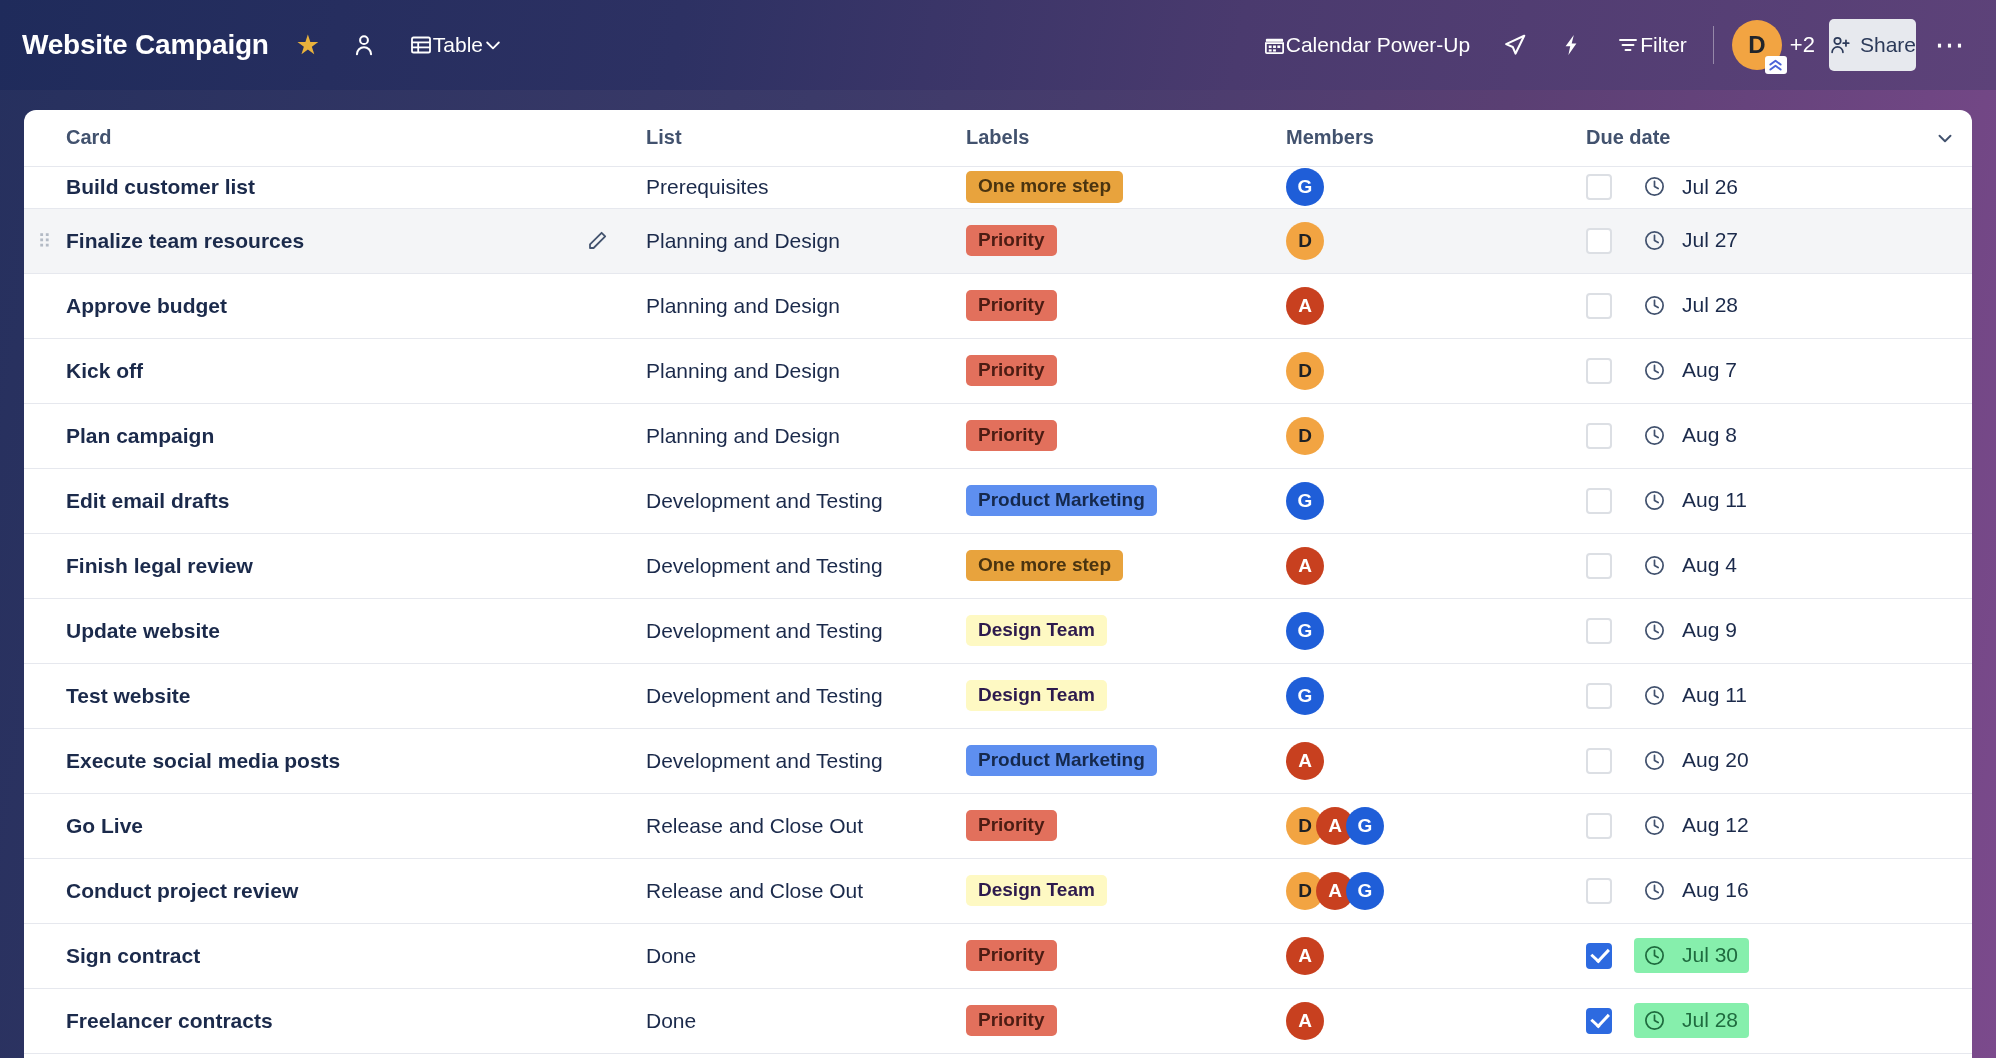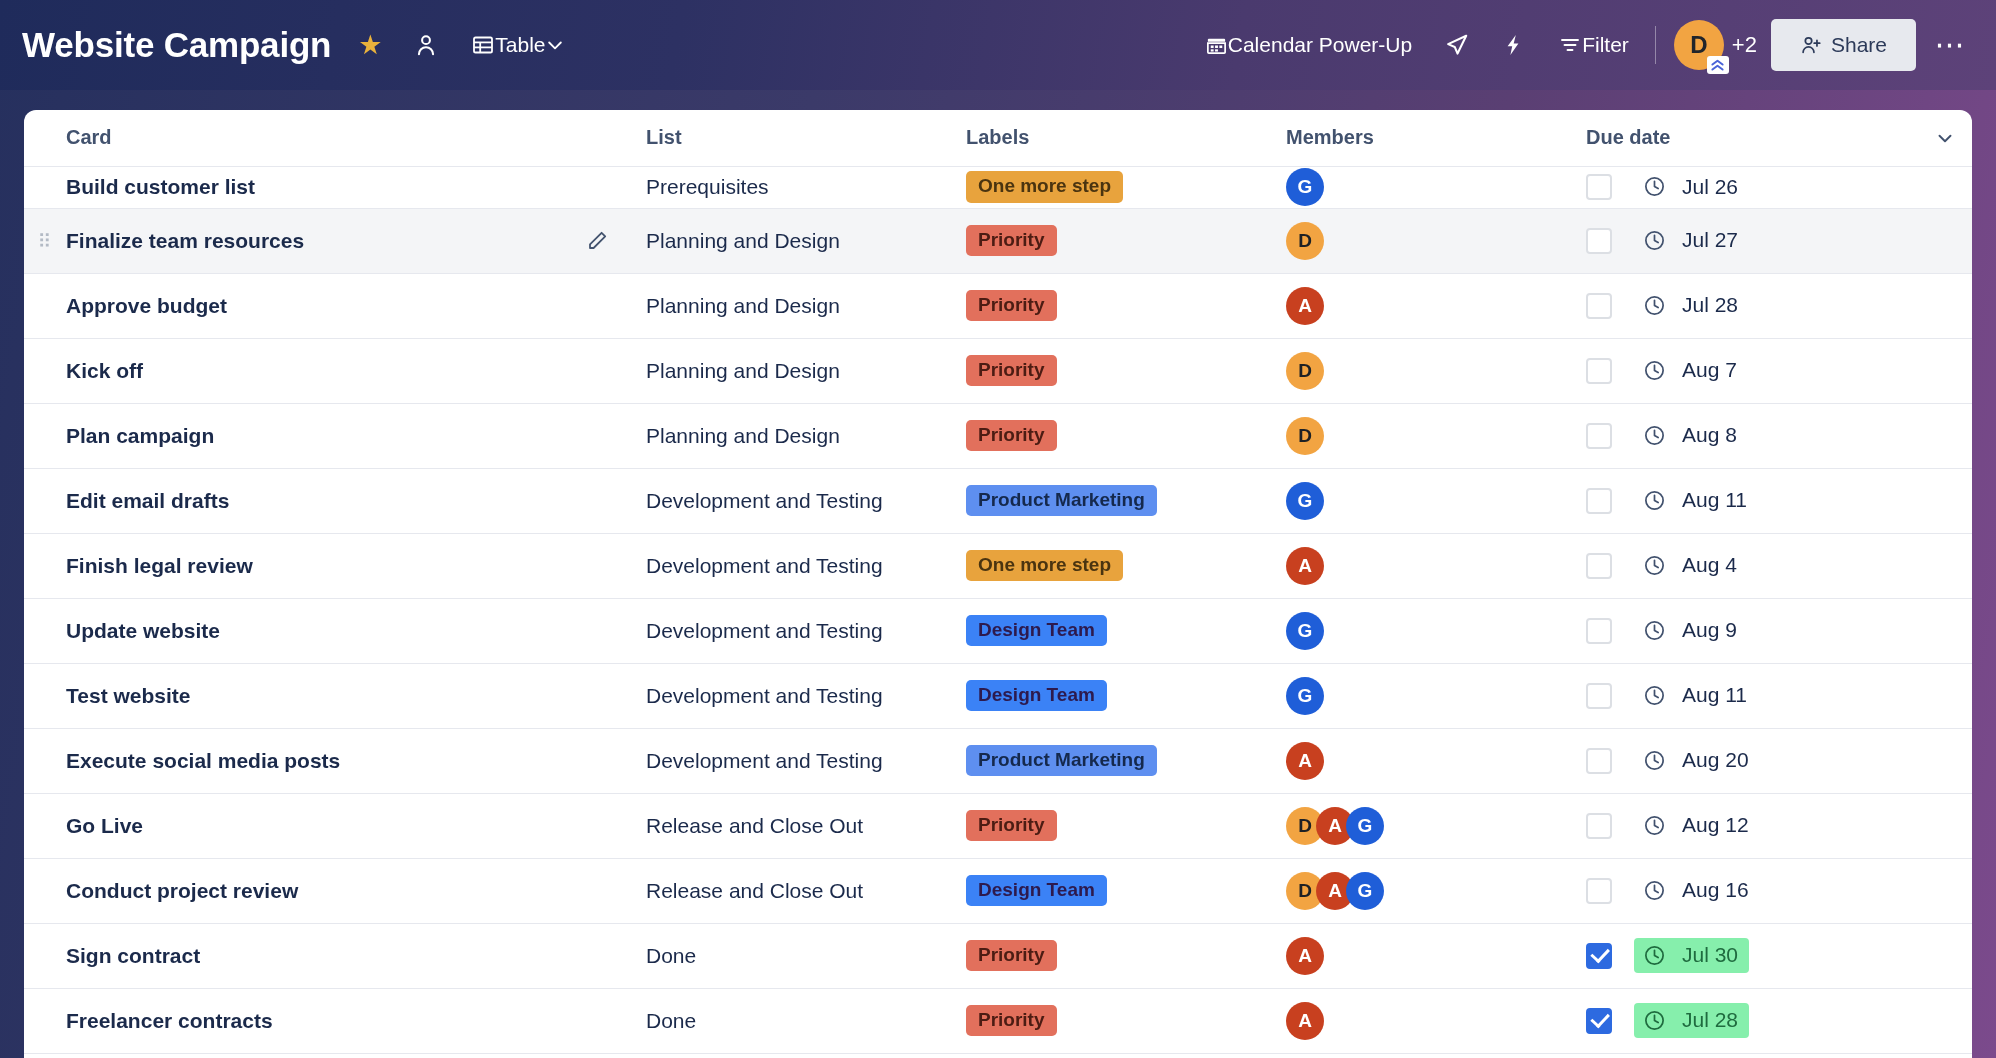--- a/index.html
+++ b/index.html
@@ -21,21 +21,21 @@
     display: flex;
     align-items: center;
     padding: 0 24px 0 16px;
     background: linear-gradient(100deg, #1f2b5b 0%, #2d3163 34%, #4a3a6e 62%, #5d4279 100%);
     color: #ffffff;
     position: relative;
     z-index: 5;
   }
 
   .board-title {
-    font-size: 35px;
+    font-size: 28px;
     font-weight: bold;
     letter-spacing: -0.2px;
     white-space: nowrap;
     padding: 4px 6px;
     border-radius: 4px;
   }
 
   .bar-icon-btn {
     width: 46px;
     height: 46px;
@@ -102,21 +102,21 @@
     line-height: 1;
     font-weight: bold;
   }
   .plus-count { font-size: 22px; color: #ffffff; }
 
   .share-btn {
     display: flex;
     align-items: center;
     gap: 9px;
     height: 52px;
-    padding: 0 29px;
+    padding: 0 0;
     margin-left: 14px;
     border-radius: 5px;
     background: #e7e9ee;
     color: #2c3a59;
     font-size: 21px;
     cursor: pointer;
   }
 
   .dots-btn {
     margin-left: 12px;
@@ -217,21 +217,21 @@
     padding: 5px 12px 6px 12px;
     font-size: 19px;
     font-weight: 600;
     line-height: 1.1;
     white-space: nowrap;
     cursor: pointer;
   }
   .lbl-orange { background: #e8a33d; color: #4a3410; }
   .lbl-red    { background: #e2705c; color: #4c1c13; }
   .lbl-blue   { background: #5e8ff0; color: #15294d; }
-  .lbl-purple { background: #3b82f6; color: #2d1a4d; }
+  .lbl-purple { background: #fef9c3; color: #2d1a4d; }
 
   
   .members-cell { padding-left: 0; }
   .member-stack { display: flex; align-items: center; }
   .member-av {
     width: 38px; height: 38px;
     border-radius: 50%;
     display: flex; align-items: center; justify-content: center;
     font-size: 19px;
     font-weight: 600;

